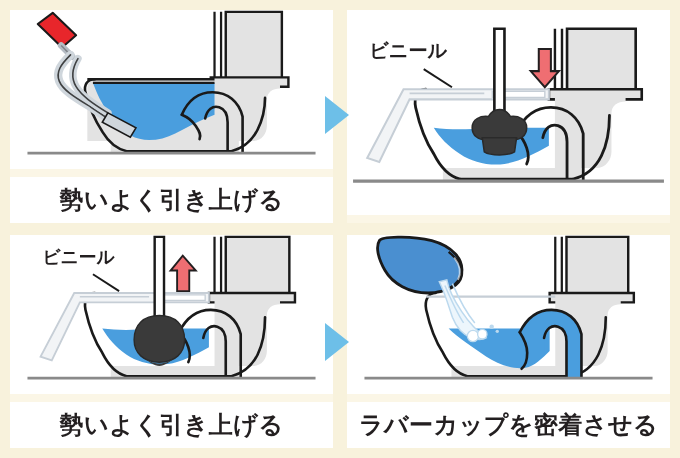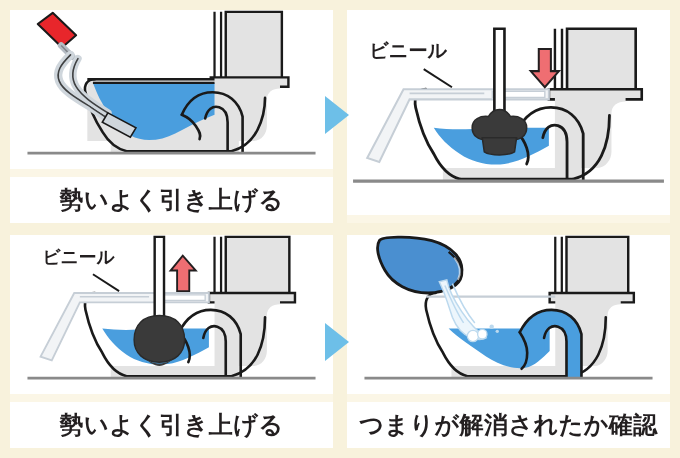--- a/index.html
+++ b/index.html
@@ -297,21 +297,21 @@
             <path d="M100,52 C106,66 114,82 124,94" fill="none" stroke="#bcd9ee" stroke-width="1.6"></path>
             <circle cx="122" cy="108" r="6" fill="#ffffff" stroke="#bcd9ee" stroke-width="1.4"></circle>
             <circle cx="132" cy="106" r="5" fill="#ffffff" stroke="#bcd9ee" stroke-width="1.4"></circle>
             <circle cx="142" cy="98" r="2.4" fill="#bcd9ee"></circle>
             <circle cx="148" cy="103" r="1.8" fill="#bcd9ee"></circle>
           </g>
           <path d="M6,153 L314,153" stroke="#8a8a8a" stroke-width="3"></path>
         </svg>
       </div>
       <div class="caption-band"></div>
-      <div class="caption">つまりが解消されたか確認</div>
+      <div class="caption">ラバーカップを密着させる</div>
     </div>
 
   </div>
 
   <div class="arrow-connector arrow-top"></div>
   <div class="arrow-connector arrow-bottom"></div>
 
 </div>
 
 </body></html>

